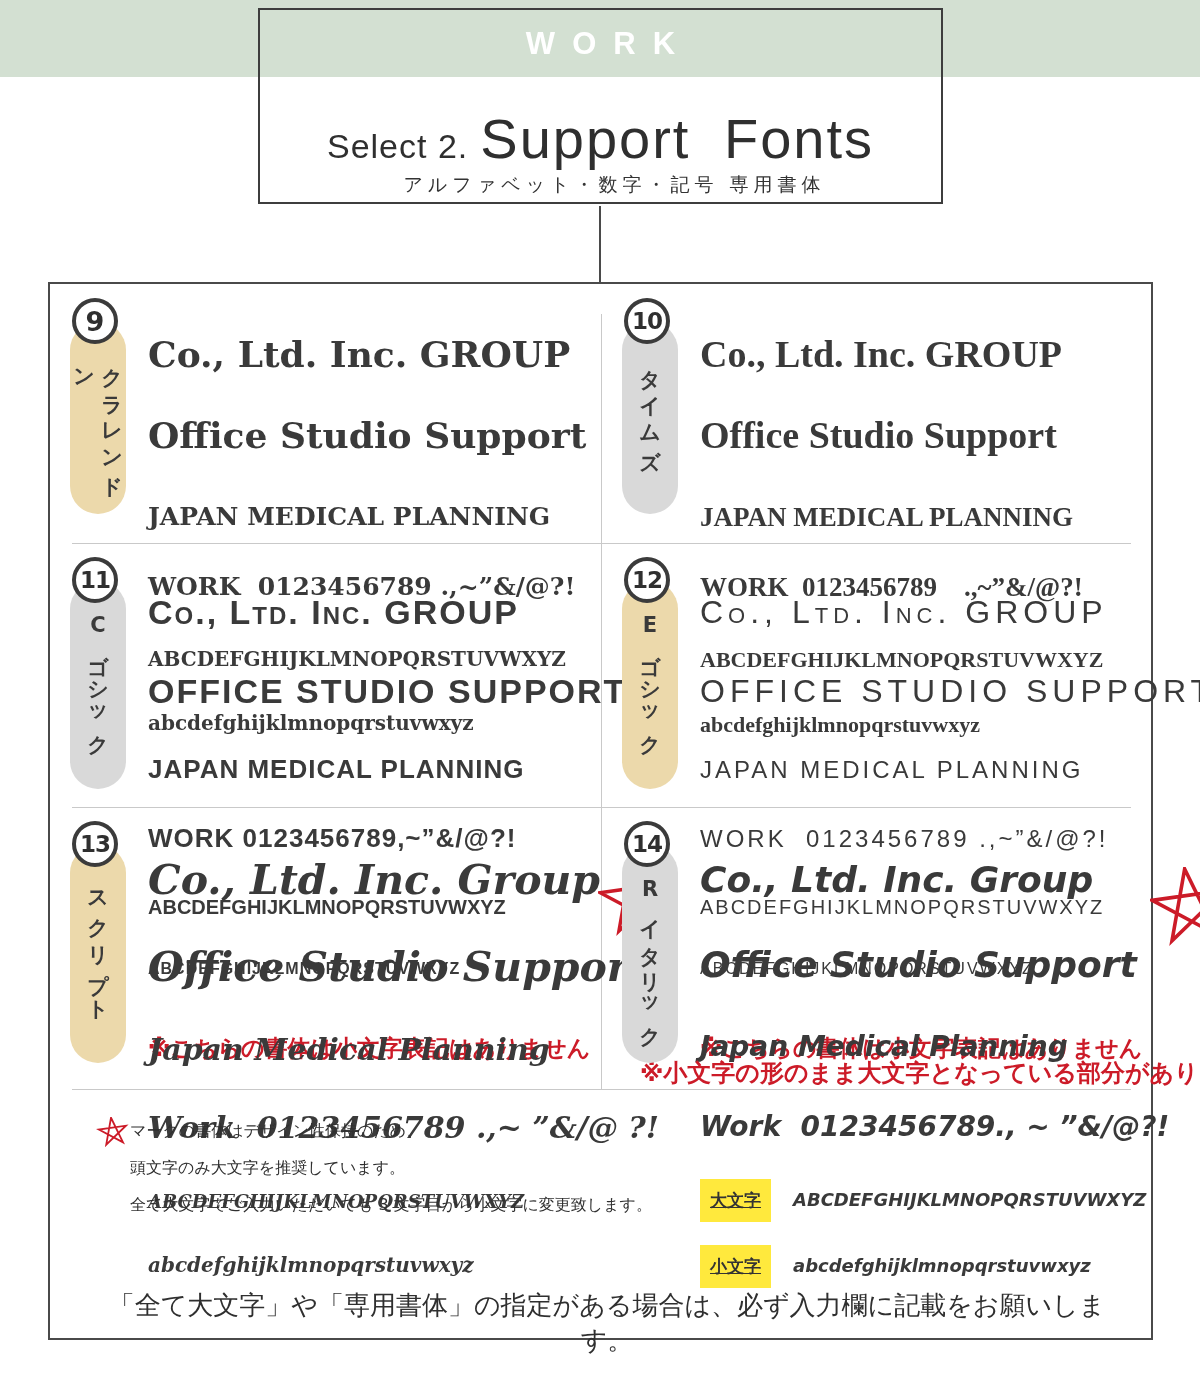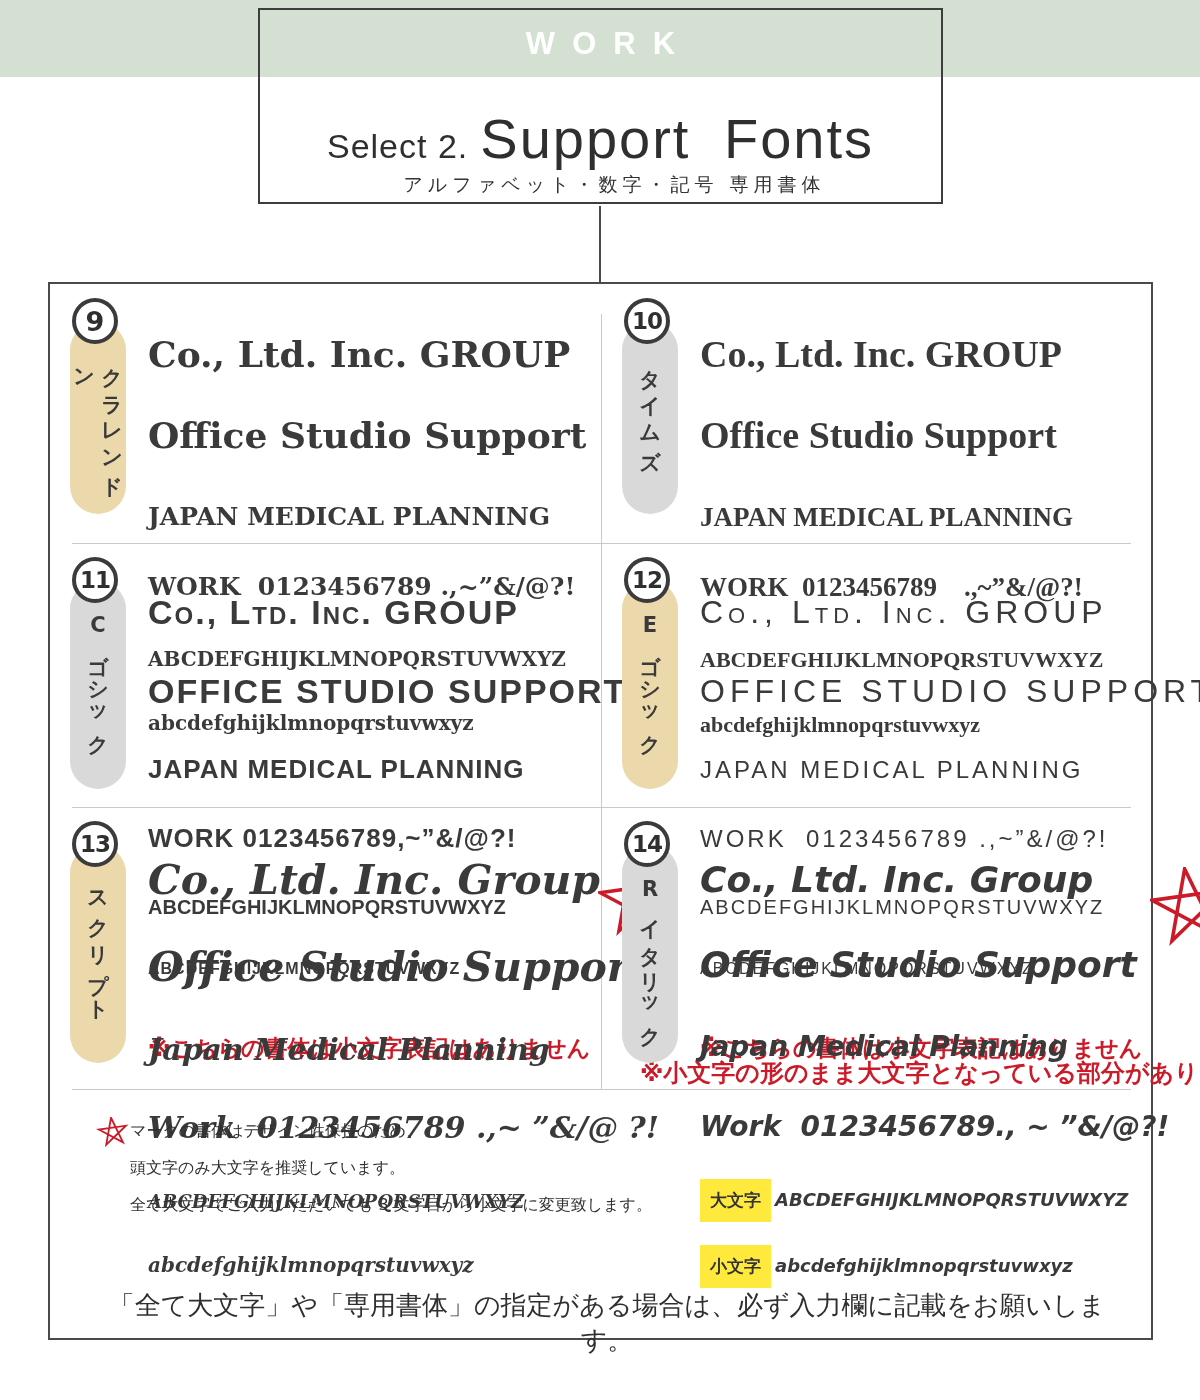--- a/index.html
+++ b/index.html
@@ -96,22 +96,23 @@
   .f13 .med  { font-family:"DejaVu Serif", serif; font-style:italic; font-weight:bold; font-size:30px; line-height:42px; }
   .f13 .caps { font-family:"DejaVu Serif", serif; font-style:italic; font-weight:bold; font-size:18px; line-height:27px; }
   .f13 .low  { font-family:"DejaVu Serif", serif; font-style:italic; font-weight:bold; font-size:20px; line-height:29px; }
   
   .f14 .big  { font-family:"DejaVu Sans", sans-serif; font-style:italic; font-weight:600; font-size:36px; line-height:49px; }
   .f14 .med  { font-family:"DejaVu Sans", sans-serif; font-style:italic; font-weight:600; font-size:28px; line-height:44px; }
   .f14 .scr  { font-family:"DejaVu Sans", sans-serif; font-style:italic; font-weight:600; font-size:18px; line-height:30px; }
   .badge-row { display:flex; align-items:center; height:30px; }
   .badge {
     background:var(--yellow,#ffe93d); color:#333; font-weight:bold; font-size:17px;
-    font-style:normal; padding:10px 10px; margin-right:4px; white-space:nowrap;
+    font-style:normal; padding:10px 10px; margin-right:22px; white-space:nowrap;
     font-family:"DejaVu Sans", sans-serif;
+    text-decoration:underline;
   }
   .red-note { color:var(--red,#cc1b28); font-weight:bold; font-size:23px; margin-top:16px;
               font-family:"DejaVu Sans", sans-serif; }
   .red-note-abs { position:absolute; left:-60px; bottom:0px; color:var(--red,#cc1b28); font-weight:bold;
                   font-size:24px; white-space:nowrap; font-family:"DejaVu Sans", sans-serif; }
   .star-svg { position:absolute; }
   .star-c4 { left:450px; top:52px; }
   .star-c5 { left:450px; top:58px; }
   
   .footer-notes { position:absolute; left:46px; top:828px; width:1020px;

